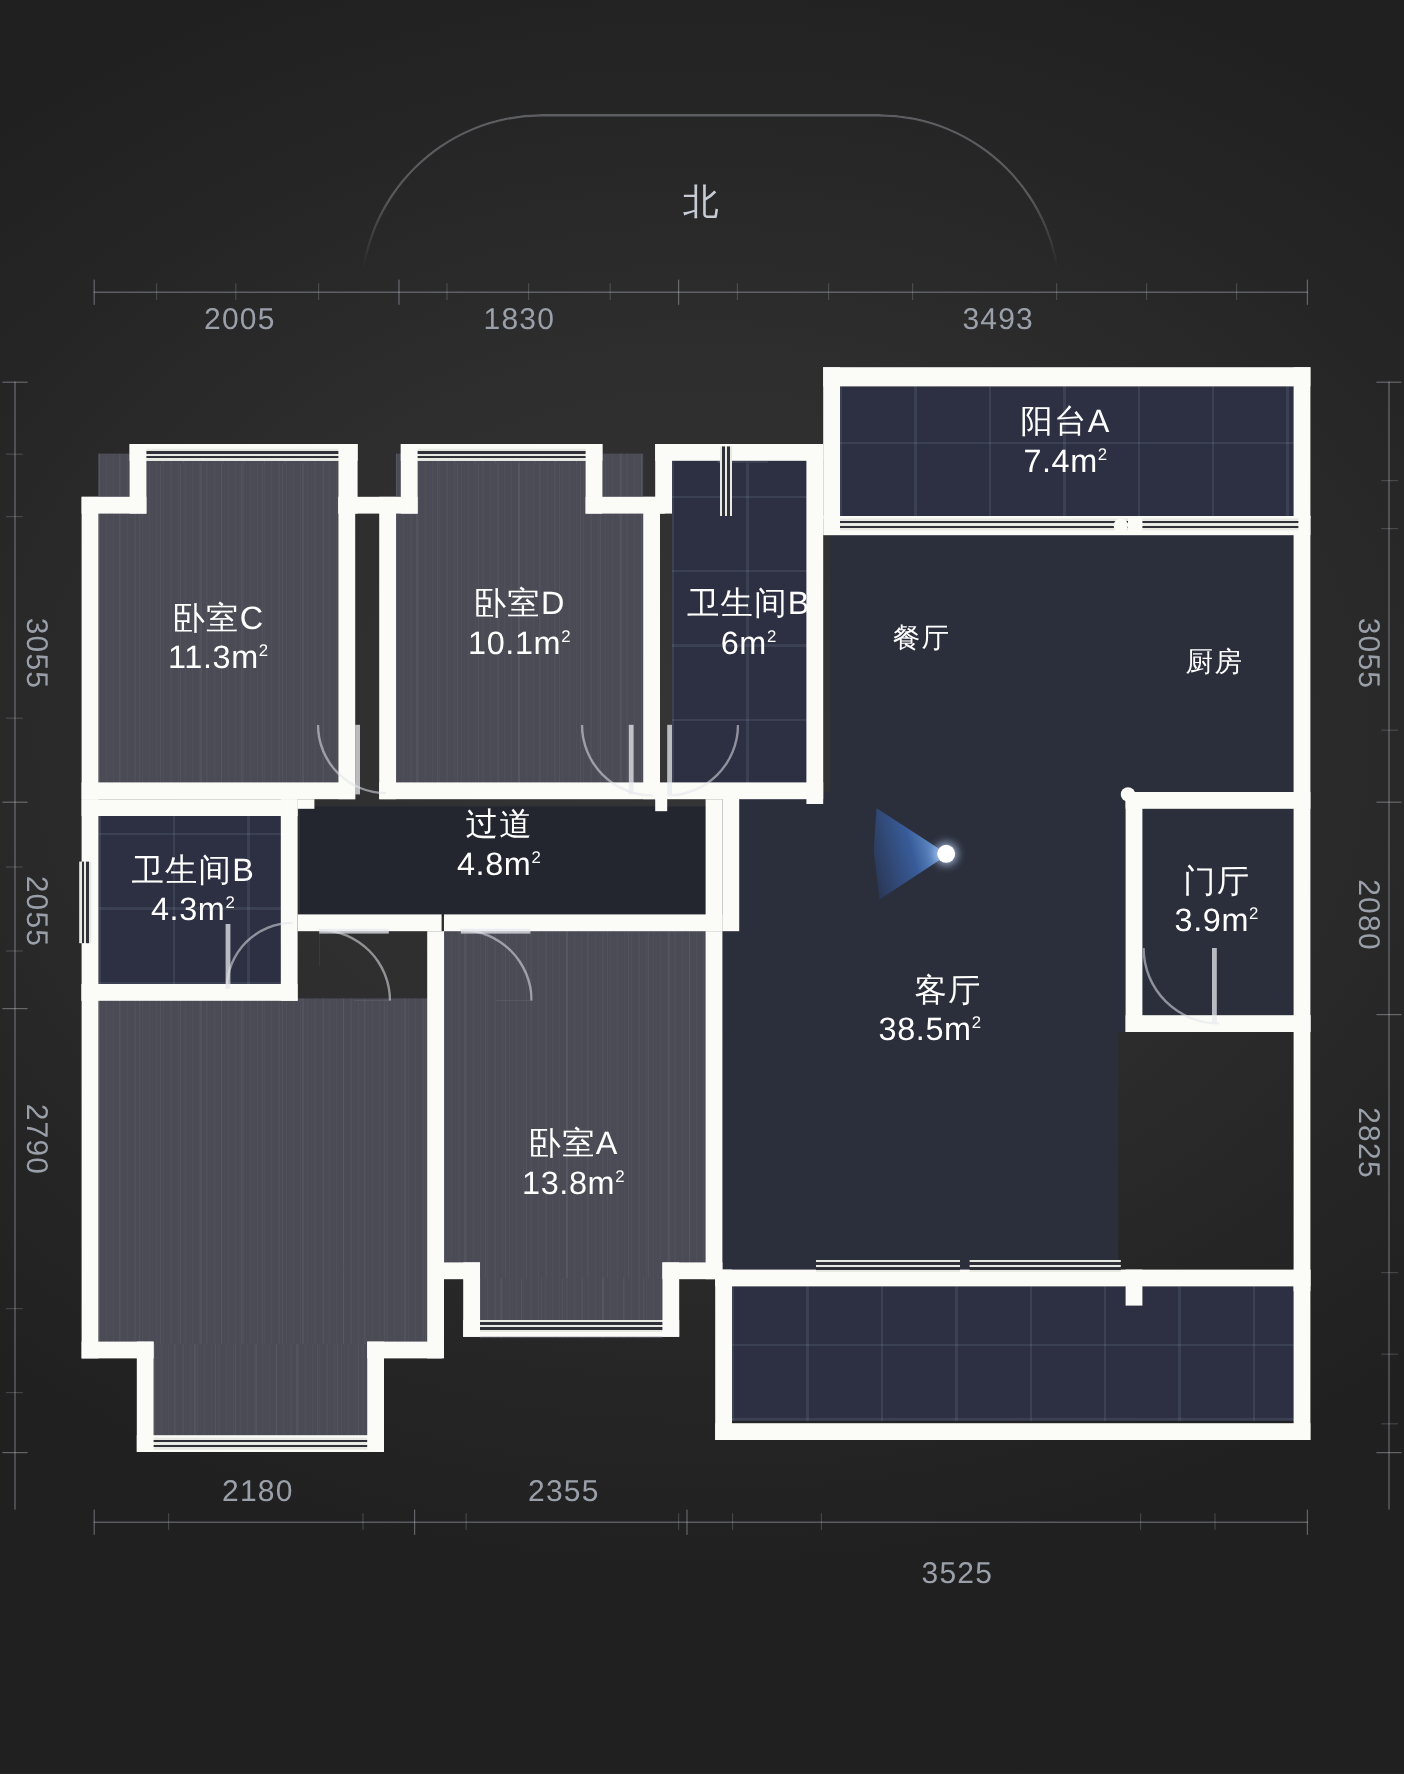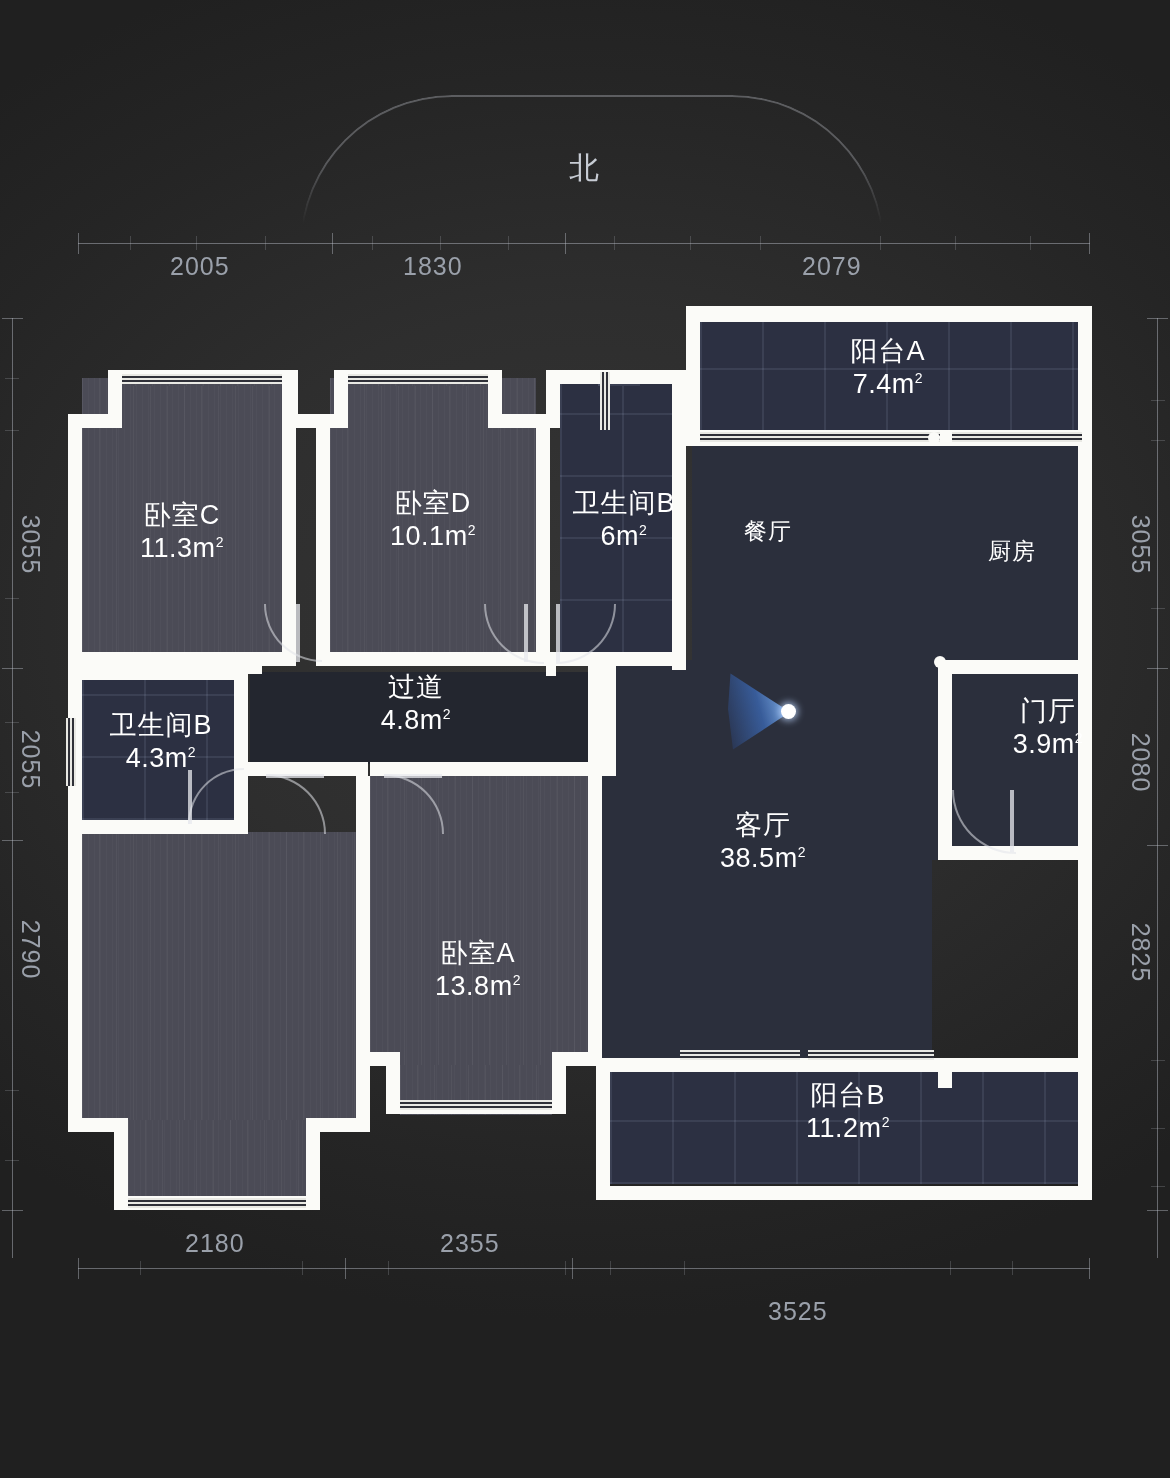--- a/index.html
+++ b/index.html
@@ -110,21 +110,21 @@
     <div class="rtick minor" style="left:440px;top:236px;width:1px;height:14px;"></div>
     <div class="rtick minor" style="left:508px;top:236px;width:1px;height:14px;"></div>
     <div class="rtick minor" style="left:614px;top:236px;width:1px;height:14px;"></div>
     <div class="rtick minor" style="left:690px;top:236px;width:1px;height:14px;"></div>
     <div class="rtick minor" style="left:760px;top:236px;width:1px;height:14px;"></div>
     <div class="rtick minor" style="left:880px;top:236px;width:1px;height:14px;"></div>
     <div class="rtick minor" style="left:955px;top:236px;width:1px;height:14px;"></div>
     <div class="rtick minor" style="left:1030px;top:236px;width:1px;height:14px;"></div>
     <div class="rlabel" style="left:170px;top:252px;">2005</div>
     <div class="rlabel" style="left:403px;top:252px;">1830</div>
-    <div class="rlabel" style="left:802px;top:252px;">2079</div>
+    <div class="rlabel" style="left:802px;top:252px;">3493</div>
   </div>
 
   <div class="ruler">
     <div class="rline" style="left:78px;top:1268px;width:1012px;height:1px;"></div>
     <div class="rtick" style="left:78px;top:1258px;width:1px;height:21px;"></div>
     <div class="rtick" style="left:345px;top:1258px;width:1px;height:21px;"></div>
     <div class="rtick" style="left:572px;top:1258px;width:1px;height:21px;"></div>
     <div class="rtick" style="left:1089px;top:1258px;width:1px;height:21px;"></div>
     <div class="rtick minor" style="left:140px;top:1261px;width:1px;height:14px;"></div>
     <div class="rtick minor" style="left:302px;top:1261px;width:1px;height:14px;"></div>
@@ -334,42 +334,38 @@
       <div class="nm">过道</div>
       <div class="ar"><span>4.8m</span><sup>2</sup></div>
     </div>
 
 
     <div class="rlab" style="left:400px;top:898px;width:156px;margin-top:40px;">
       <div class="nm">卧室A</div>
       <div class="ar"><span>13.8m</span><sup>2</sup></div>
     </div>
 
-    <div class="rlab" style="left:680px;top:810px;width:166px;">
+    <div class="rlab" style="left:652px;top:810px;width:166px;text-align:right;">
       <div class="nm">客厅</div>
       <div class="ar"><span>38.5m</span><sup>2</sup></div>
     </div>
 
     <div class="rlab small" style="left:718px;top:518px;width:100px;">
       <div class="nm">餐厅</div>
     </div>
 
     <div class="rlab small" style="left:962px;top:538px;width:100px;">
       <div class="nm">厨房</div>
     </div>
 
-    <div class="rlab" style="left:952px;top:696px;width:124px;padding-left:34px;">
+    <div class="rlab" style="left:952px;top:719px;width:124px;">
       <div class="nm">门厅</div>
       <div class="ar"><span>3.9m</span><sup>2</sup></div>
     </div>
 
     <div class="rlab" style="left:808px;top:336px;width:160px;">
       <div class="nm">阳台A</div>
       <div class="ar"><span>7.4m</span><sup>2</sup></div>
     </div>
 
-    <div class="rlab" style="left:768px;top:1080px;width:160px;">
-      <div class="nm">阳台B</div>
-      <div class="ar"><span>11.2m</span><sup>2</sup></div>
-    </div>
 
   </div>
 </div>
 
 </body></html>

